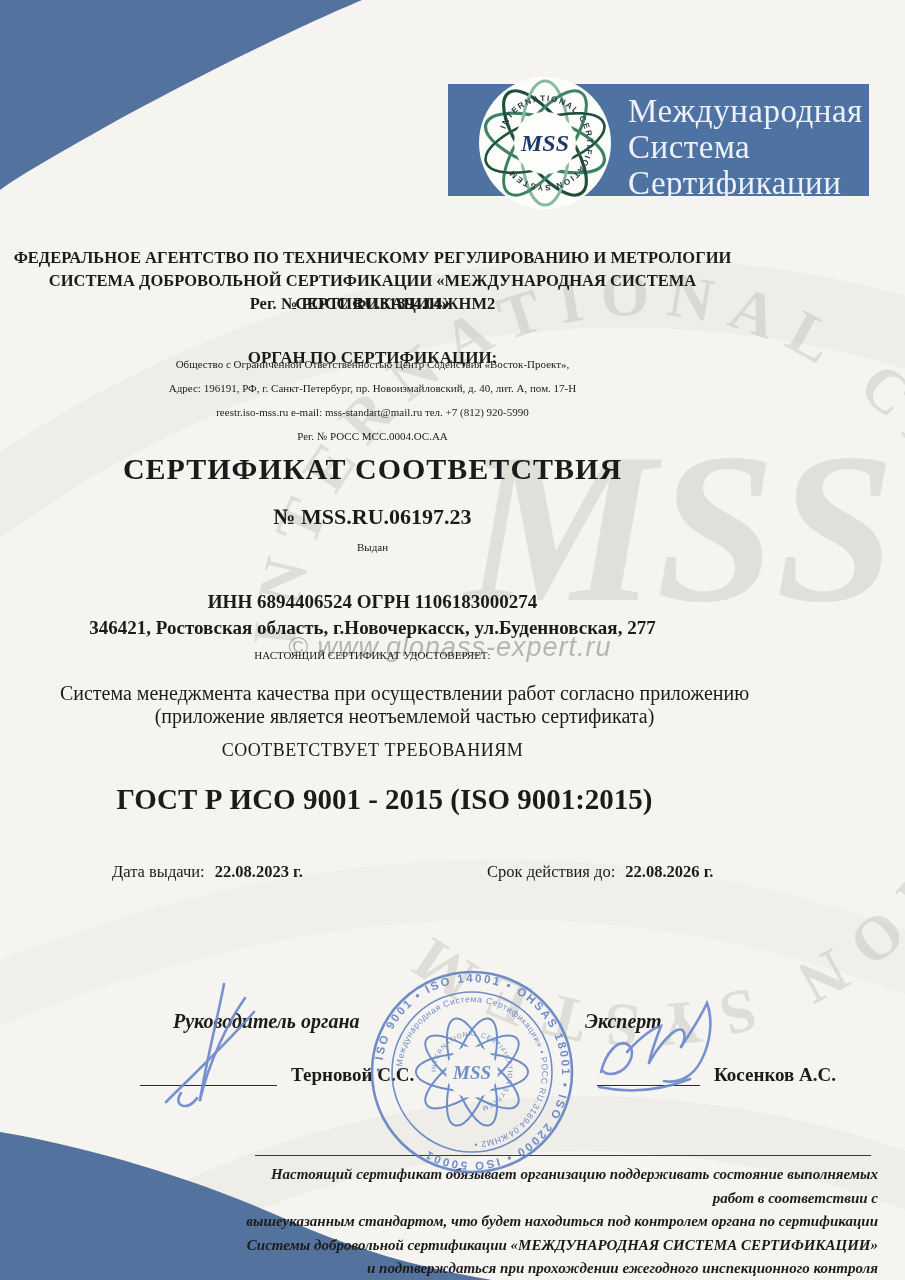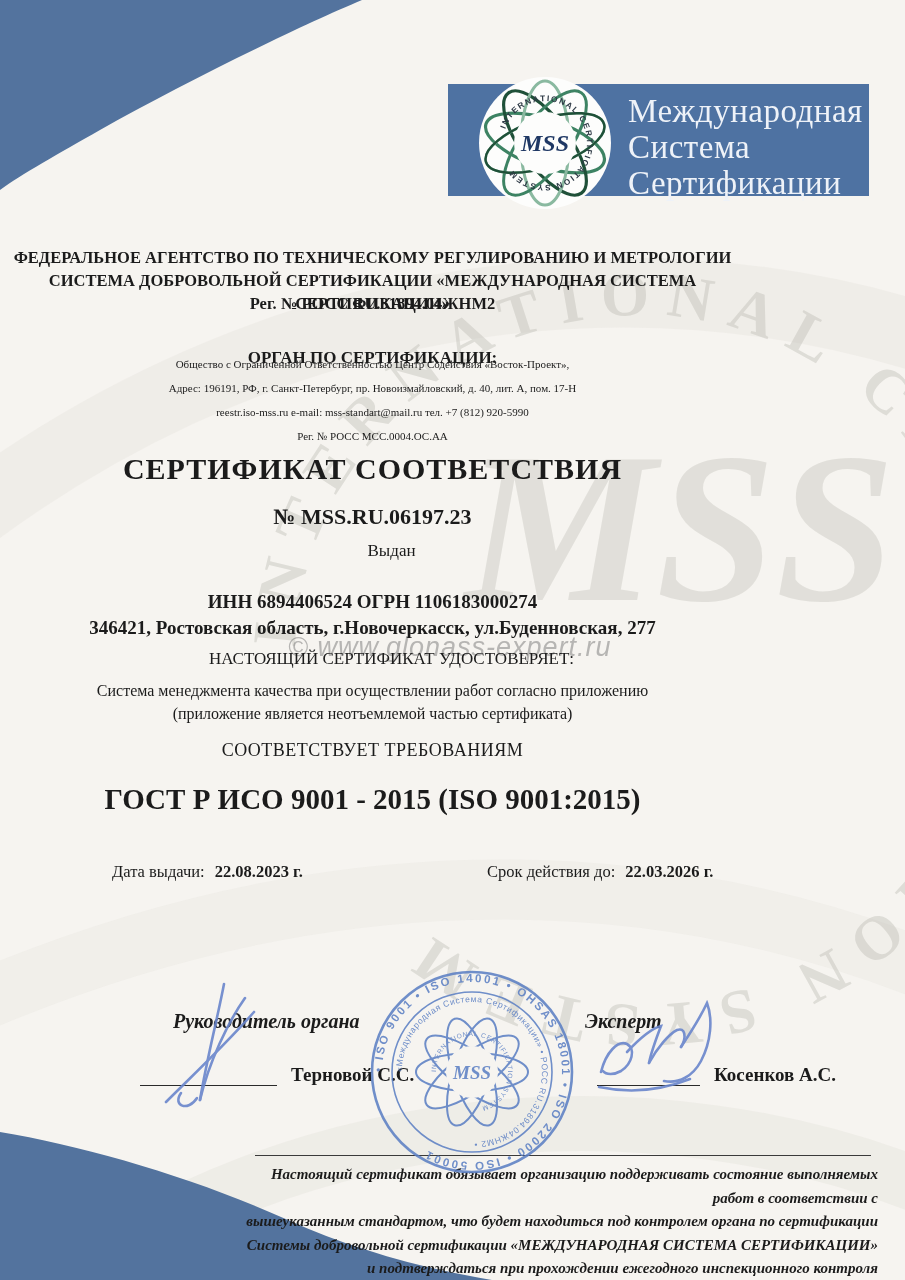--- a/index.html
+++ b/index.html
@@ -14,25 +14,25 @@
   .banner{left:448px;top:84px;width:421px;height:112px;background:#4e72a2;z-index:1;}
   .banner-text{left:628px;top:93px;z-index:2;color:#eef2f8;font-size:33px;line-height:36px;letter-spacing:.5px;}
   .logo-svg{left:470px;top:68px;z-index:3;}
   
   .cline{left:0;width:745px;text-align:center;z-index:4;}
   .hdr{font-weight:bold;font-size:16.5px;line-height:23px;}
   .org-title{font-weight:bold;font-size:17px;}
   .org-line{font-size:11px;line-height:24.5px;}
   .cert-title{font-weight:bold;font-size:30px;letter-spacing:1px;}
   .cert-number{font-weight:bold;font-size:22px;}
-  .plain17{font-size:17px;padding-left:19px;}
+  .plain17{font-size:11px;}
   .bold19{font-weight:bold;font-size:19px;}
-  .scope{font-size:16px;}
+  .scope{font-size:20px;padding-left:32px;}
   .conforms{font-size:18px;letter-spacing:.5px;}
-  .standard{font-weight:bold;font-size:29px;}
+  .standard{font-weight:bold;font-size:29px;padding-left:12px;}
   .dates-row{left:0;top:862px;width:905px;height:24px;z-index:4;font-size:16.5px;}
   .date-left{position:absolute;left:112px;top:0;}
   .date-right{position:absolute;left:487px;top:0;}
   .date-val{font-weight:bold;margin-left:10px;margin-top:28px;}
   .role{font-weight:bold;font-style:italic;font-size:20px;z-index:4;}
   .sigrow{z-index:4;font-weight:bold;font-size:19px;white-space:nowrap;}
   .sigline{display:inline-block;border-bottom:1.5px solid #2a2a2a;height:18px;vertical-align:bottom;}
   .signame{margin-left:14px;}
   .footer-rule{left:255px;top:1155px;width:616px;border-top:1.5px solid #3a3a3a;z-index:2;}
   .footer{left:238px;top:1163px;width:640px;text-align:right;z-index:2;
@@ -115,21 +115,21 @@
   <div class="abs cline scope" style="top:682px">Система менеджмента качества при осуществлении работ согласно приложению</div>
   <div class="abs cline scope" style="top:705px">(приложение является неотъемлемой частью сертификата)</div>
   <div class="abs cline conforms" style="top:740px">СООТВЕТСТВУЕТ ТРЕБОВАНИЯМ</div>
   <div class="abs cline standard" style="top:783px">ГОСТ Р ИСО 9001 - 2015 (ISO 9001:2015)</div>
 
   <div class="abs dates-row">
     <span class="date-left">
       <span>Дата выдачи:</span><span class="date-val">22.08.2023 г.</span>
     </span>
     <span class="date-right">
-      <span>Срок действия до:</span><span class="date-val">22.03.2026 г.</span>
+      <span>Срок действия до:</span><span class="date-val">22.08.2026 г.</span>
     </span>
   </div>
 
   <div class="abs role" style="left:173px;top:1010px">Руководитель органа</div>
   <div class="abs role" style="left:585px;top:1010px">Эксперт</div>
 
   <div class="abs sigrow" style="left:140px;top:1064px">
     <span class="sigline" style="width:137px"></span><span class="signame">Терновой С.С.</span>
   </div>
   <div class="abs sigrow" style="left:597px;top:1064px">

